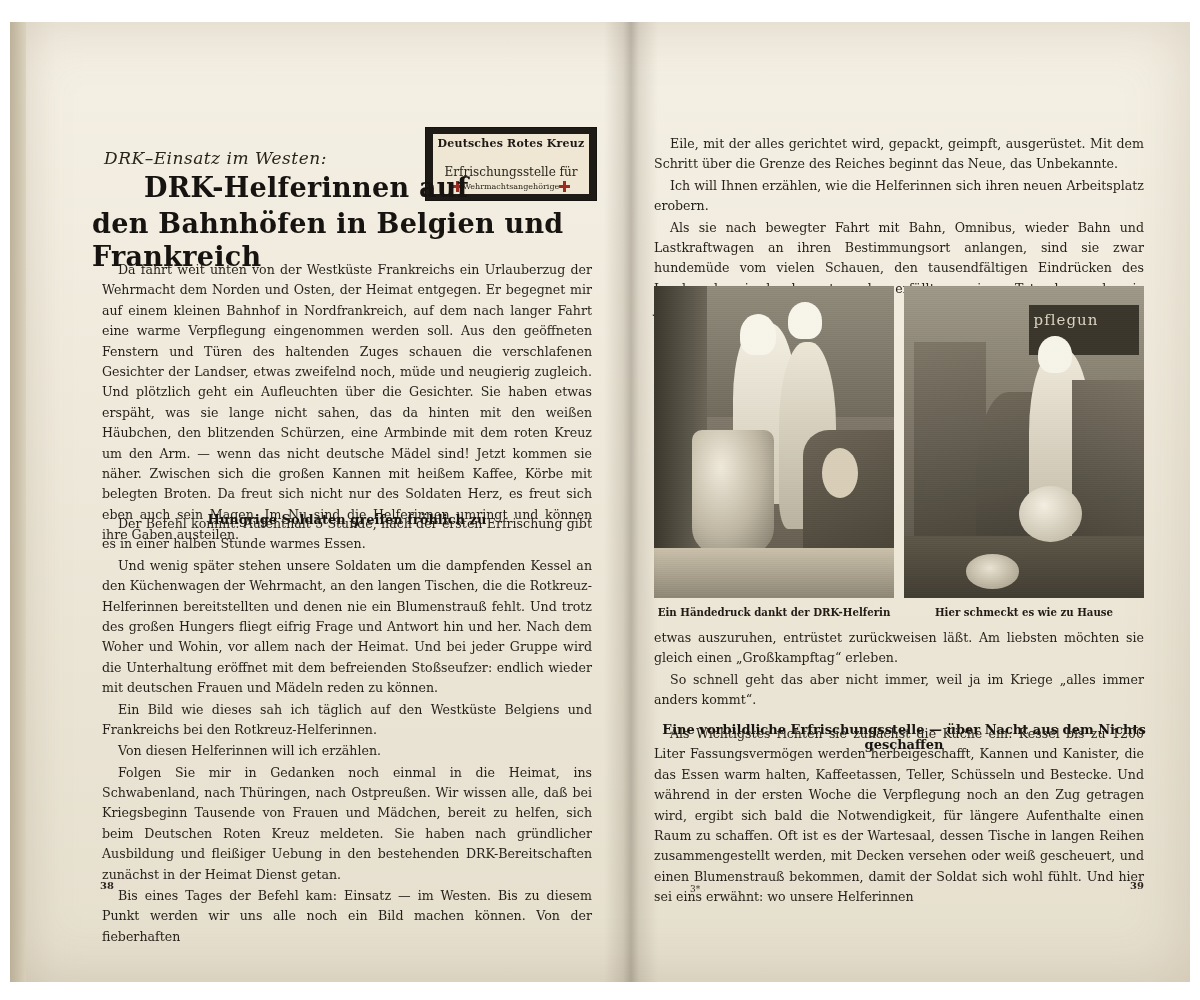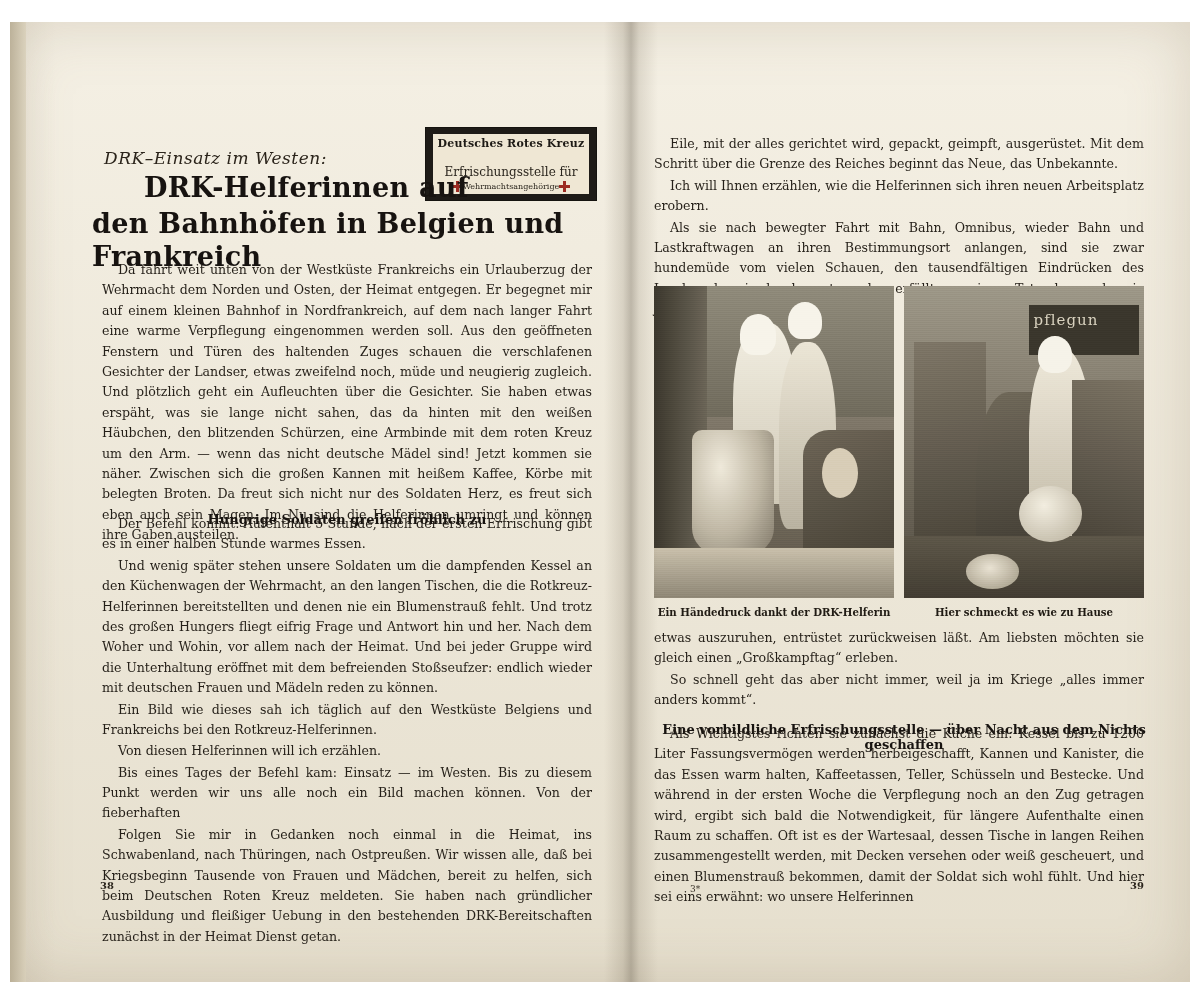--- a/index.html
+++ b/index.html
@@ -245,22 +245,22 @@
         <p>Da fährt weit unten von der Westküste Frankreichs ein Urlauberzug der Wehrmacht dem Norden und Osten, der Heimat entgegen. Er begegnet mir auf einem kleinen Bahnhof in Nordfrankreich, auf dem nach langer Fahrt eine warme Verpflegung eingenommen werden soll. Aus den geöffneten Fenstern und Türen des haltenden Zuges schauen die verschlafenen Gesichter der Landser, etwas zweifelnd noch, müde und neugierig zugleich. Und plötzlich geht ein Aufleuchten über die Gesichter. Sie haben etwas erspäht, was sie lange nicht sahen, das da hinten mit den weißen Häubchen, den blitzenden Schürzen, eine Armbinde mit dem roten Kreuz um den Arm. — wenn das nicht deutsche Mädel sind! Jetzt kommen sie näher. Zwischen sich die großen Kannen mit heißem Kaffee, Körbe mit belegten Broten. Da freut sich nicht nur des Soldaten Herz, es freut sich eben auch sein Magen. Im Nu sind die Helferinnen umringt und können ihre Gaben austeilen.</p>
       </div>
 
       <div class="subhead" style="position:absolute; left:76px; top:468px; width:490px;">Hungrige Soldaten greifen fröhlich zu</div>
 
       <div class="body-text" style="position:absolute; left:76px; top:492px; width:490px;">
         <p>Der Befehl kommt: Aufenthalt 5 Stunde, nach der ersten Erfrischung gibt es in einer halben Stunde warmes Essen.</p>
         <p>Und wenig später stehen unsere Soldaten um die dampfenden Kessel an den Küchenwagen der Wehrmacht, an den langen Tischen, die die Rotkreuz-Helferinnen bereitstellten und denen nie ein Blumenstrauß fehlt. Und trotz des großen Hungers fliegt eifrig Frage und Antwort hin und her. Nach dem Woher und Wohin, vor allem nach der Heimat. Und bei jeder Gruppe wird die Unterhaltung eröffnet mit dem befreienden Stoßseufzer: endlich wieder mit deutschen Frauen und Mädeln reden zu können.</p>
         <p>Ein Bild wie dieses sah ich täglich auf den Westküste Belgiens und Frankreichs bei den Rotkreuz-Helferinnen.</p>
         <p>Von diesen Helferinnen will ich erzählen.</p>
+        <p>Folgen Sie mir in Gedanken noch einmal in die Heimat, ins Schwabenland, nach Thüringen, nach Ostpreußen. Wir wissen alle, daß bei Kriegsbeginn Tausende von Frauen und Mädchen, bereit zu helfen, sich beim Deutschen Roten Kreuz meldeten. Sie haben nach gründlicher Ausbildung und fleißiger Uebung in den bestehenden DRK-Bereitschaften zunächst in der Heimat Dienst getan.</p>
         <p>Bis eines Tages der Befehl kam: Einsatz — im Westen. Bis zu diesem Punkt werden wir uns alle noch ein Bild machen können. Von der fieberhaften</p>
-        <p>Folgen Sie mir in Gedanken noch einmal in die Heimat, ins Schwabenland, nach Thüringen, nach Ostpreußen. Wir wissen alle, daß bei Kriegsbeginn Tausende von Frauen und Mädchen, bereit zu helfen, sich beim Deutschen Roten Kreuz meldeten. Sie haben nach gründlicher Ausbildung und fleißiger Uebung in den bestehenden DRK-Bereitschaften zunächst in der Heimat Dienst getan.</p>
       </div>
 
       <div class="folio" style="left:74px; top:858px;">38</div>
     </div>
 
     <div class="page page-right">
 
       <div class="body-text" style="position:absolute; left:24px; top:112px; width:490px;">
         <p>Eile, mit der alles gerichtet wird, gepackt, geimpft, ausgerüstet. Mit dem Schritt über die Grenze des Reiches beginnt das Neue, das Unbekannte.</p>
         <p>Ich will Ihnen erzählen, wie die Helferinnen sich ihren neuen Arbeitsplatz erobern.</p>

